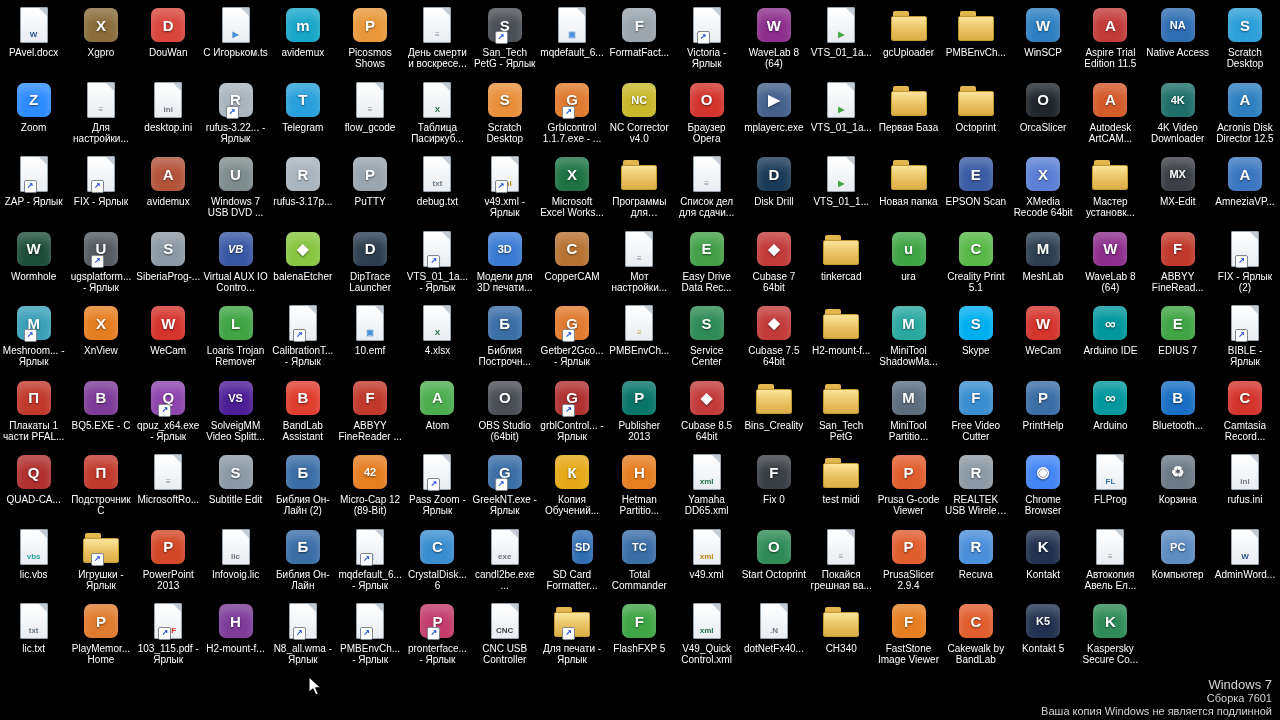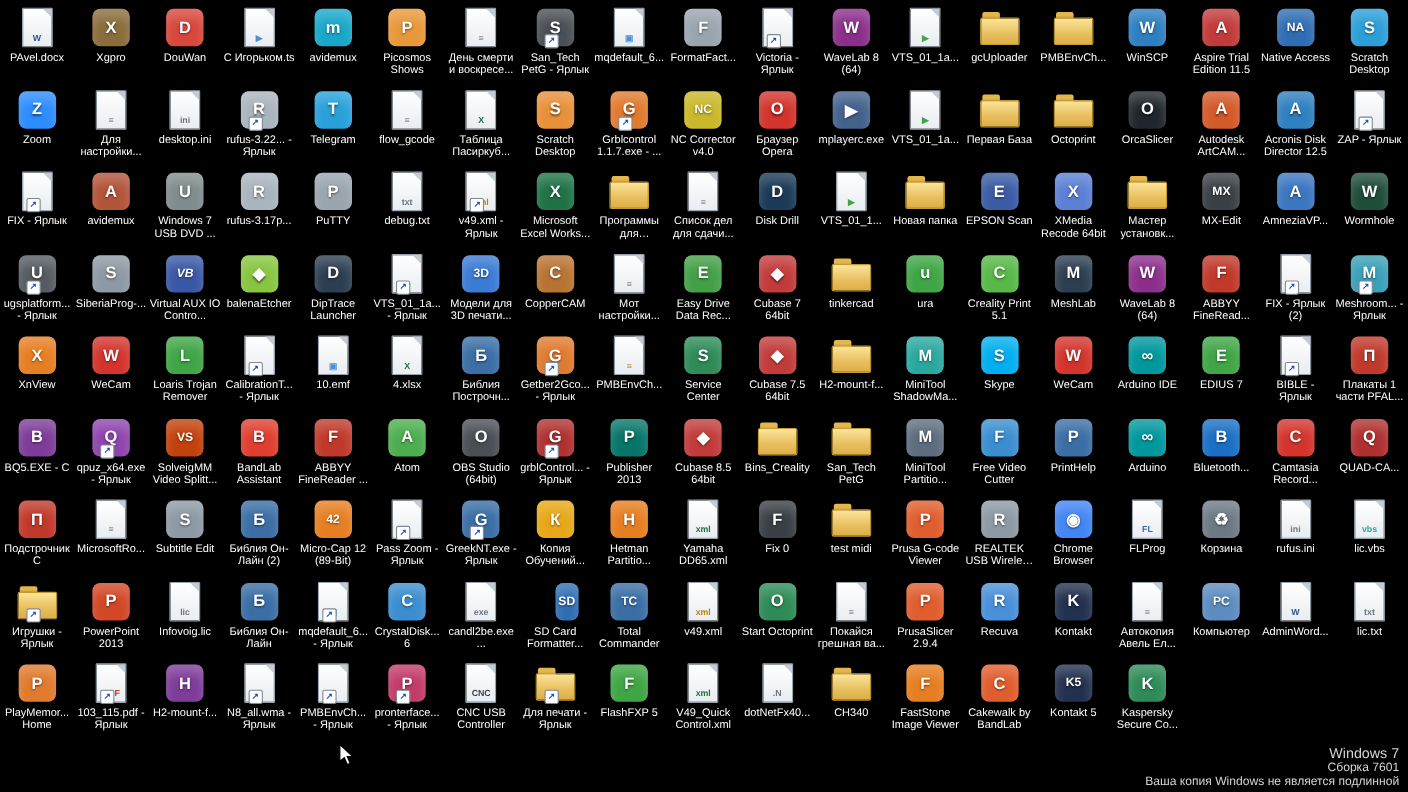--- a/index.html
+++ b/index.html
@@ -344,20 +344,28 @@
     <div class="label">OrcaSlicer</div>
   </div>
       <div class="cell" title="Autodesk ArtCAM...">
     <div class="iconbox">
           <div class="appic" style="background: rgb(211, 90, 42);">
             <span>A</span>
           </div>
         </div>
     <div class="label">Autodesk ArtCAM...</div>
   </div>
+      <div class="cell" title="4K Video Downloader">
+    <div class="iconbox">
+          <div class="appic" style="background: rgb(31, 111, 104);">
+            <span style="font-size: 11px;">4K</span>
+          </div>
+        </div>
+    <div class="label">4K Video Downloader</div>
+  </div>
       <div class="cell" title="Acronis Disk Director 12.5">
     <div class="iconbox">
           <div class="appic" style="background: rgb(47, 128, 192);">
             <span>A</span>
           </div>
         </div>
     <div class="label">Acronis Disk Director 12.5</div>
   </div>
       <div class="cell" title="ZAP - Ярлык">
     <div class="iconbox">
@@ -864,21 +872,21 @@
     <div class="iconbox">
           <div class="appic" style="background: rgb(142, 68, 173);">
             <span>Q</span>
           </div>
           <span class="sc">↗</span>
         </div>
     <div class="label">qpuz_x64.exe - Ярлык</div>
   </div>
       <div class="cell" title="SolveigMM Video Splitt...">
     <div class="iconbox">
-          <div class="appic" style="background: #c2410c;">
+          <div class="appic" style="background: #4c1d95;">
             <span style="font-size: 11px;">VS</span>
           </div>
         </div>
     <div class="label">SolveigMM Video Splitt...</div>
   </div>
       <div class="cell" title="BandLab Assistant">
     <div class="iconbox">
           <div class="appic" style="background: rgb(224, 62, 47);">
             <span>B</span>
           </div>

